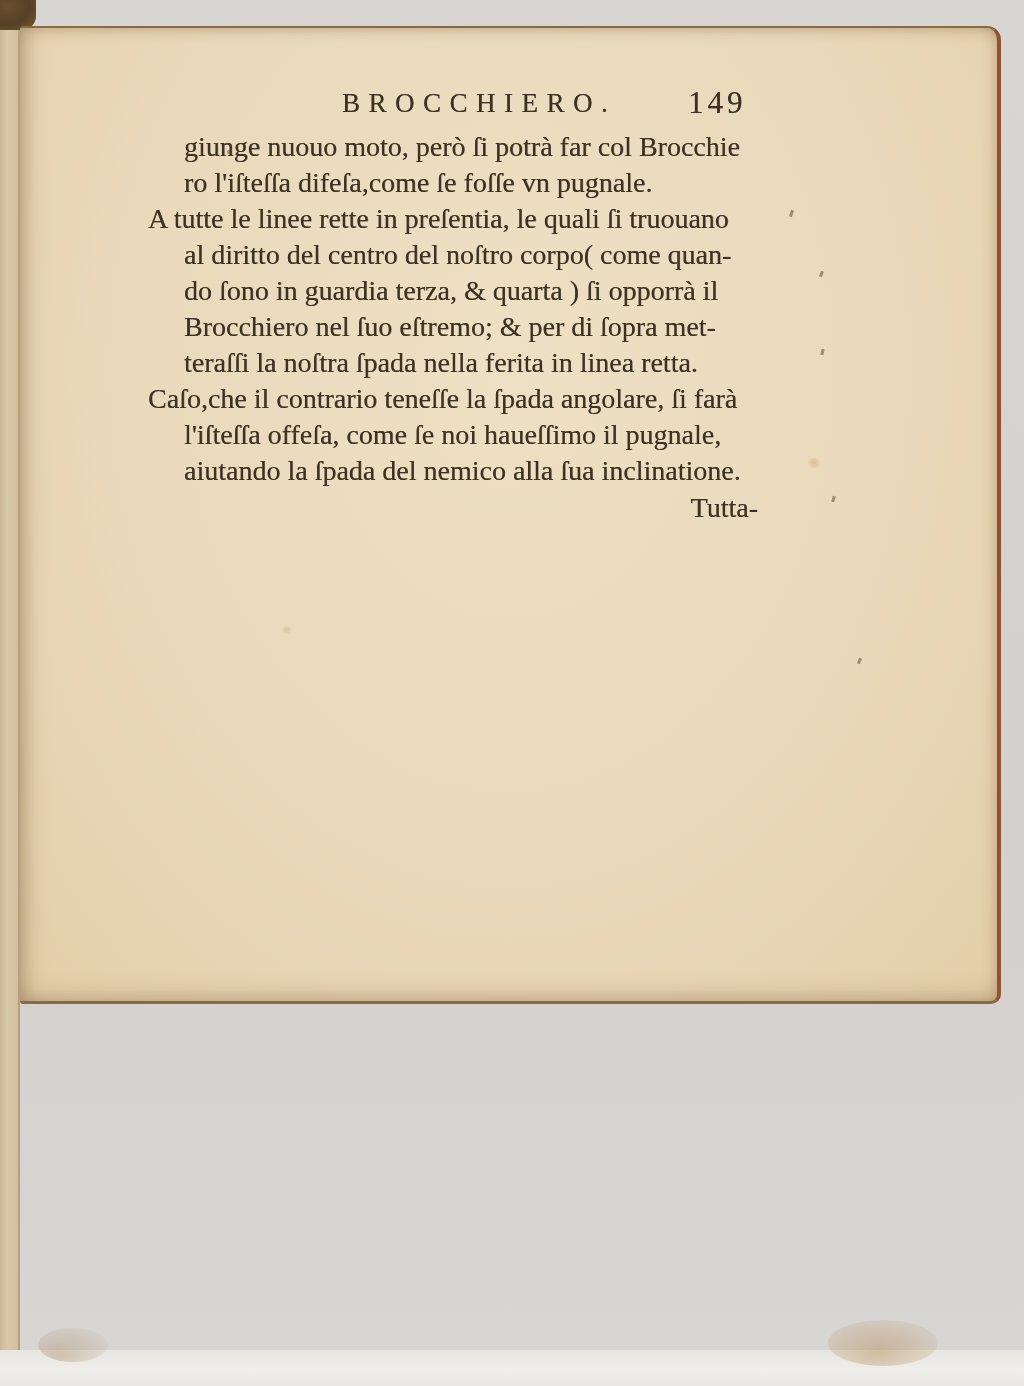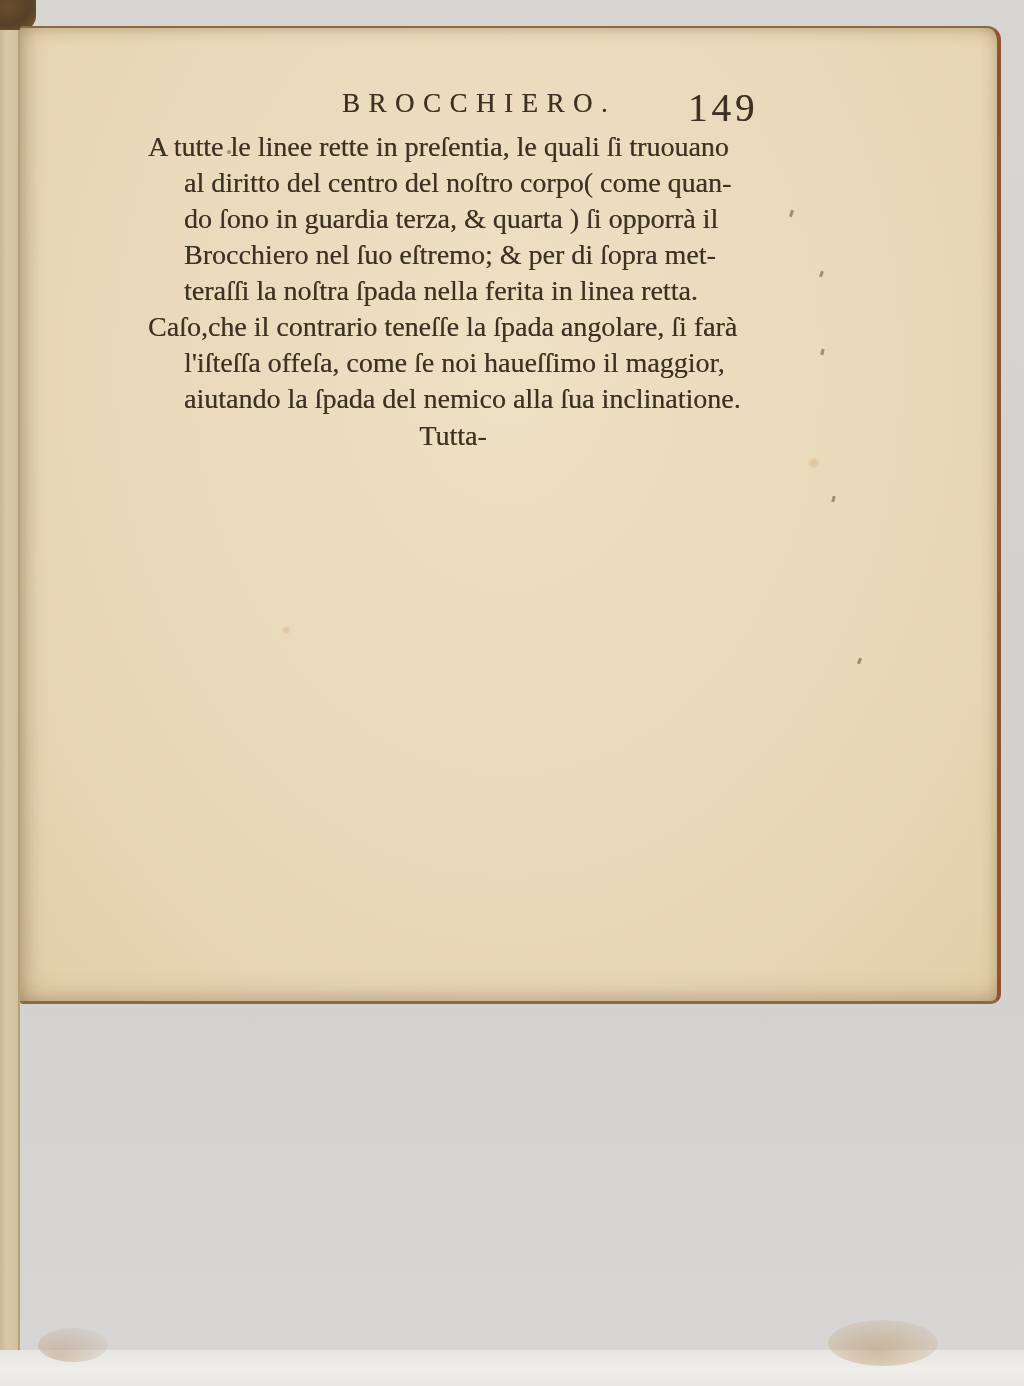--- a/index.html
+++ b/index.html
@@ -44,32 +44,32 @@
       inset -10px 0 16px -10px rgba(140,90,50,.30);
   }
 
   .header-title {
     position:absolute; left:322px; top:60px;
     font-size:27px; letter-spacing:8.5px; color:#3c3122;
     text-shadow:.3px .3px .4px rgba(64,50,30,.65);
   }
   .header-page-number {
     position:absolute; left:668px; top:57px;
-    font-size:39px; letter-spacing:4px; color:#3c3122;
+    font-size:31px; letter-spacing:4px; color:#3c3122;
     text-shadow:.3px .3px .4px rgba(64,50,30,.65);
   }
 
   .textblock {
     position:absolute; left:128px; top:101px; width:668px;
     font-size:28px; line-height:36px; color:#3c3122;
     text-shadow:.35px .35px .45px rgba(64,50,30,.6);
   }
   .para { white-space:pre-line; padding-left:36px; text-indent:-36px; }
   .para.cont { text-indent:0; }
-  .catchword { padding-right:58px; text-align:center; margin-top:1px; }
+  .catchword { padding-right:58px; text-align:right; margin-top:1px; }
 
   
   .stain-bottom-right {
     position:absolute; left:808px; top:1292px; width:110px; height:46px;
     background:radial-gradient(ellipse at 45% 70%, rgba(170,120,60,.38) 0%, rgba(180,135,75,.22) 55%, rgba(180,135,75,0) 100%);
     border-radius:50%;
   }
   .stain-corner {
     position:absolute; left:18px; top:1300px; width:70px; height:34px;
     background:radial-gradient(ellipse at 30% 80%, rgba(150,105,55,.30) 0%, rgba(150,105,55,0) 100%);
@@ -92,27 +92,29 @@
 
 <div class="under-pages"></div>
 <div class="binding-corner"></div>
 <div class="bottom-surface"></div>
 
 <div class="page">
   <div class="header-title">BROCCHIERO.</div>
   <div class="header-page-number">149</div>
 
   <div class="textblock">
+    <p class="para cont">giunge nuouo moto, però ſi potrà far col Brocchie
+ro l'iſteſſa difeſa,come ſe foſſe vn pugnale.</p>
     <p class="para">A tutte le linee rette in preſentia, le quali ſi truouano
 al diritto del centro del noſtro corpo( come quan-
 do ſono in guardia terza, &amp; quarta ) ſi opporrà il
 Brocchiero nel ſuo eſtremo; &amp; per di ſopra met-
 teraſſi la noſtra ſpada nella ferita in linea retta.</p>
     <p class="para">Caſo,che il contrario teneſſe la ſpada angolare, ſi farà
-l'iſteſſa offeſa, come ſe noi haueſſimo il maggior,
+l'iſteſſa offeſa, come ſe noi haueſſimo il pugnale,
 aiutando la ſpada del nemico alla ſua inclinatione.</p>
     <p class="catchword">Tutta-</p>
   </div>
 
   <div class="stain-bottom-right"></div>
   <div class="stain-corner"></div>
   <div class="fox-dot-1"></div>
   <div class="fox-dot-2"></div>
   <div class="speck s1"></div>
   <div class="speck s2"></div>

